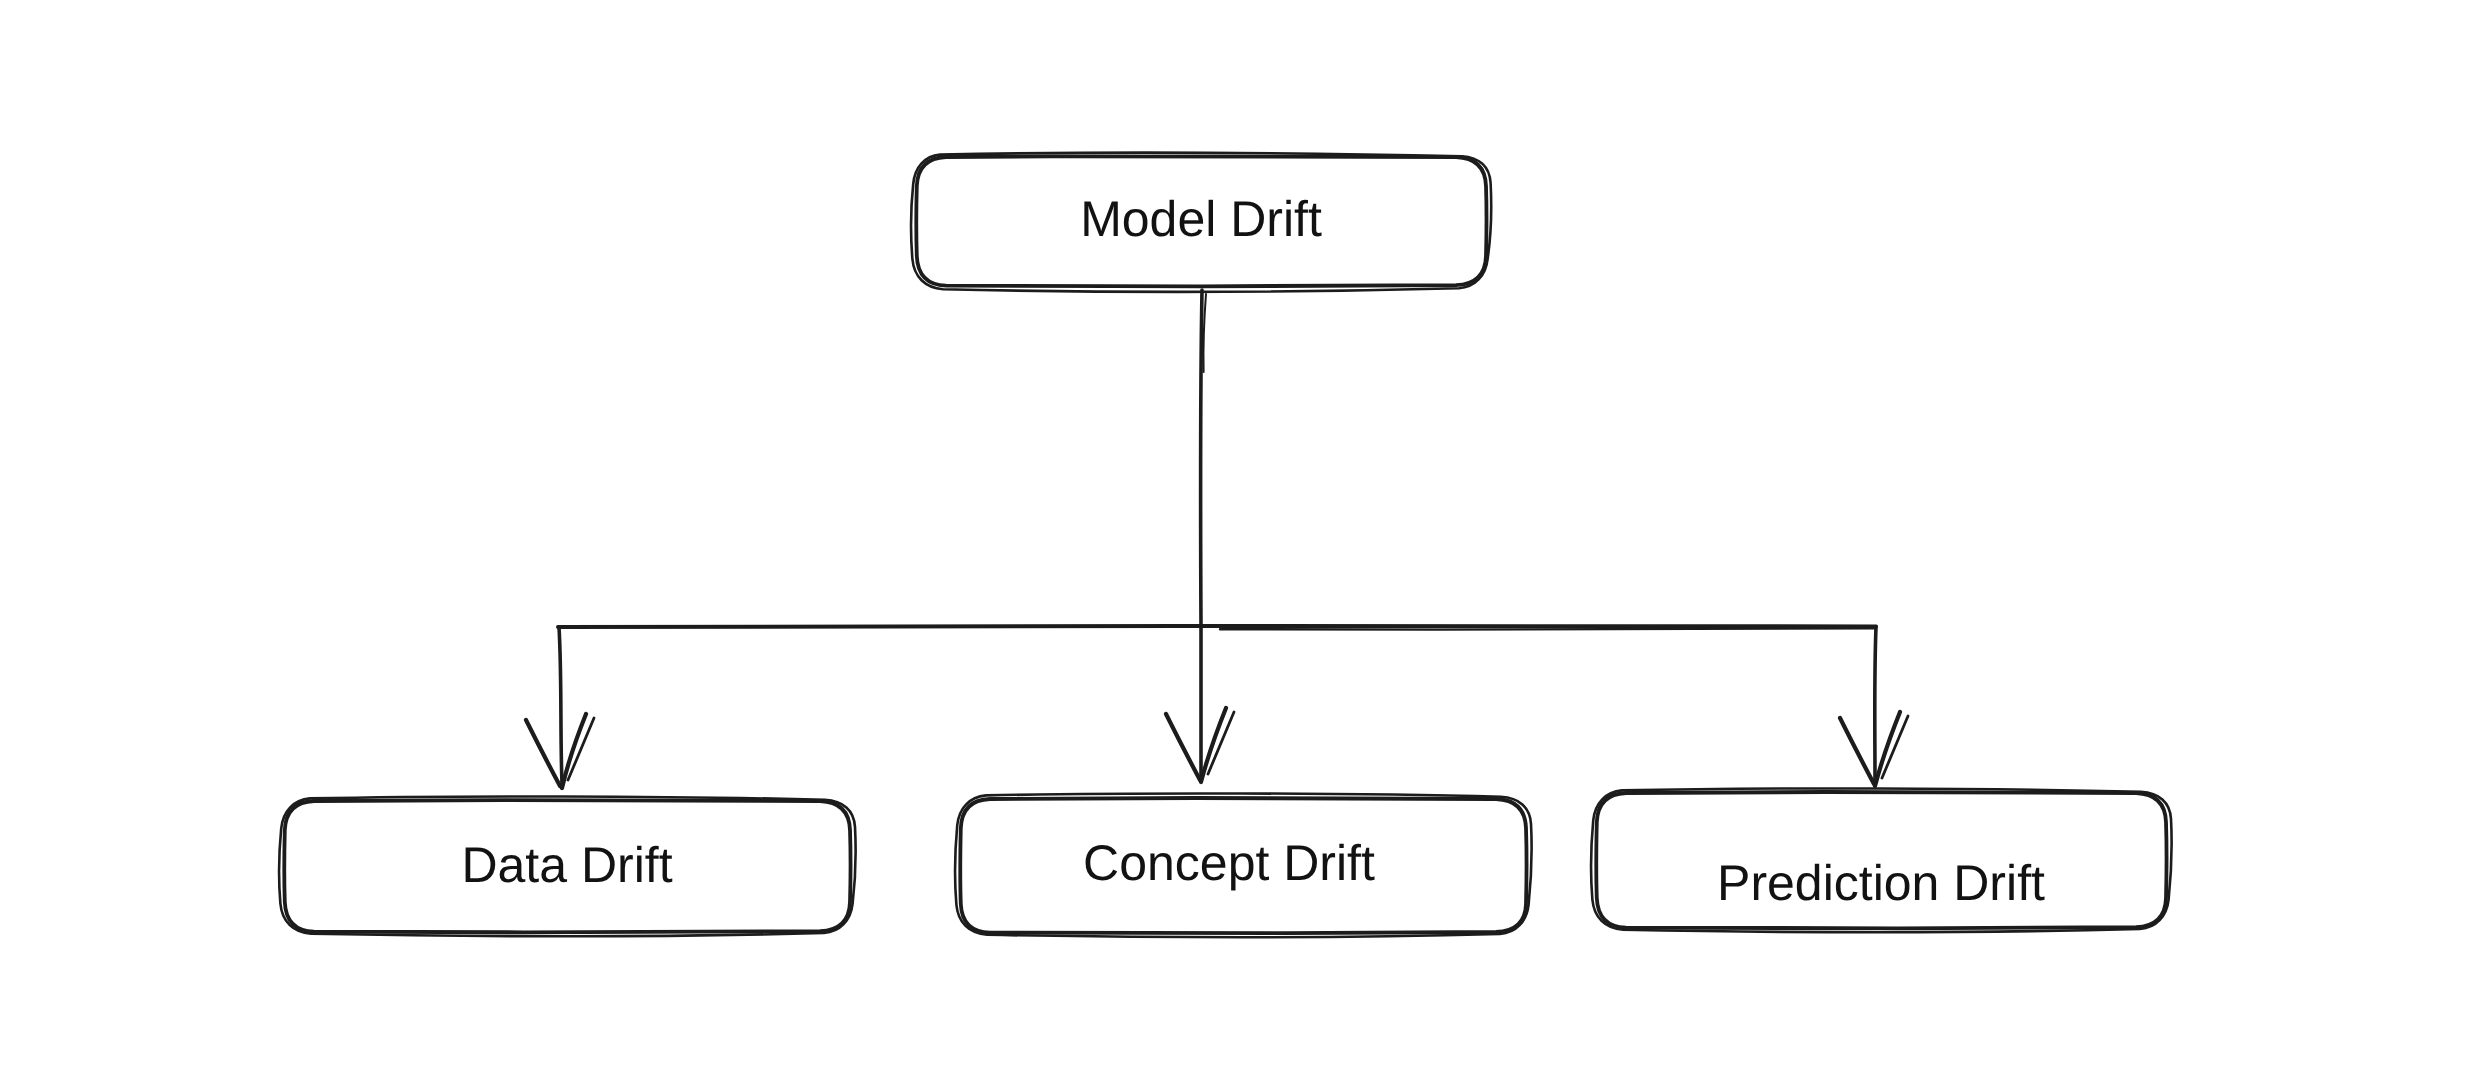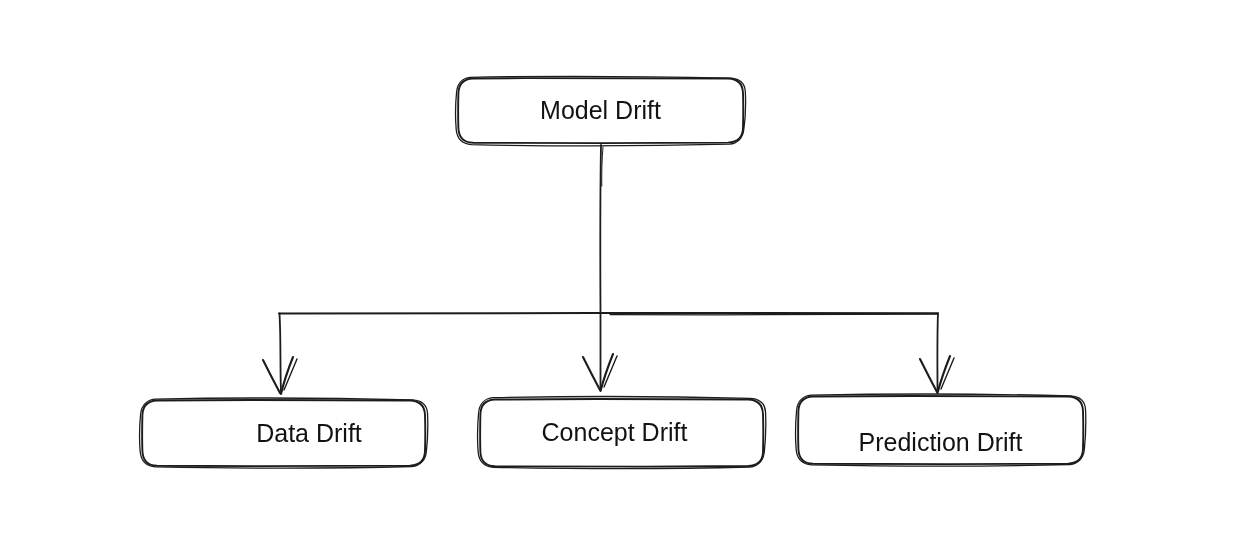--- a/index.html
+++ b/index.html
@@ -27,21 +27,21 @@
     align-items: center;
     justify-content: center;
     font-size: 25px;
     line-height: 1;
     color: #121212;
     white-space: nowrap;
     user-select: none;
     text-align: center;
   }
   #lbl-root { left: 458px; top: 78px;  width: 285px; height: 65px; }
-  #lbl-c0   { left: 142px; top: 400px; width: 334px; height: 66px; }
+  #lbl-c0   { left: 142px; top: 400px; width: 283px; height: 66px; }
   #lbl-c1   { left: 480px; top: 399px; width: 283px; height: 67px; padding-right: 14px; box-sizing: border-box; }
   #lbl-c2   { left: 798px; top: 408px; width: 285px; height: 68px; }
 </style>
 </head>
 <body>
 
 <div class="canvas">
 
   <svg width="1236" height="538" viewBox="0 0 1236 538">
 

